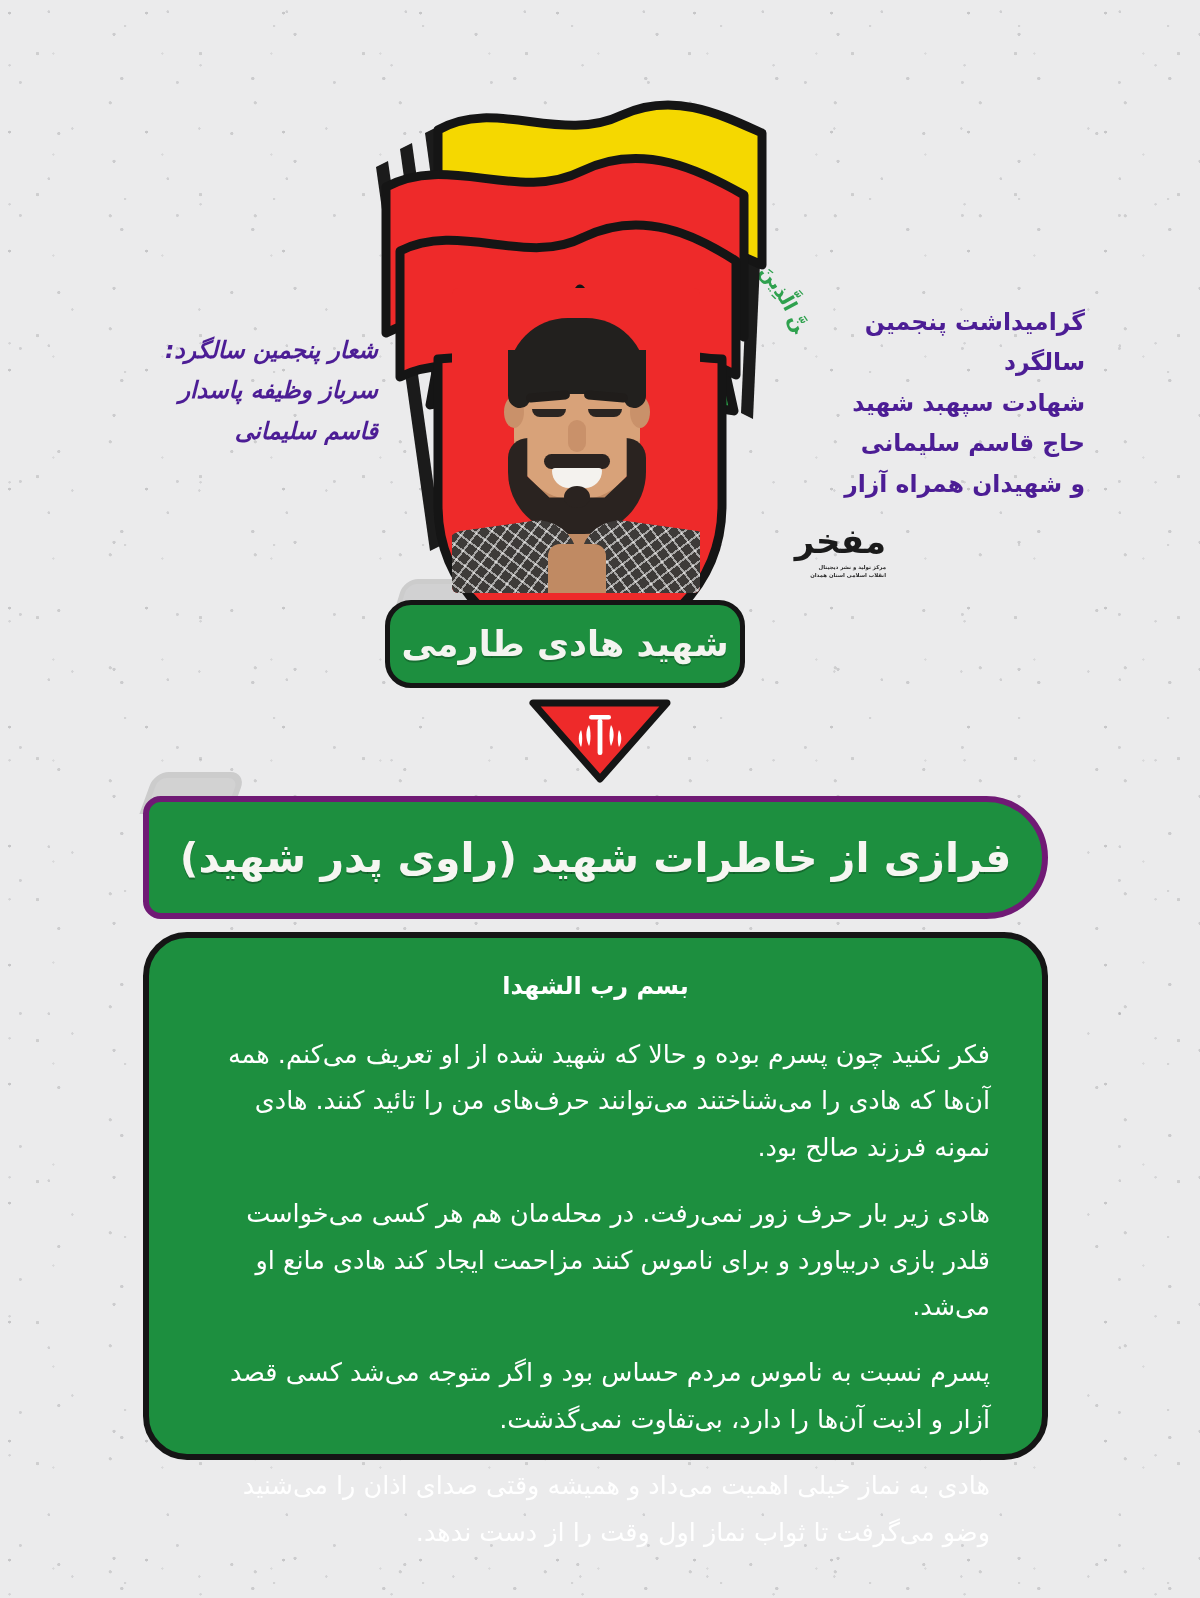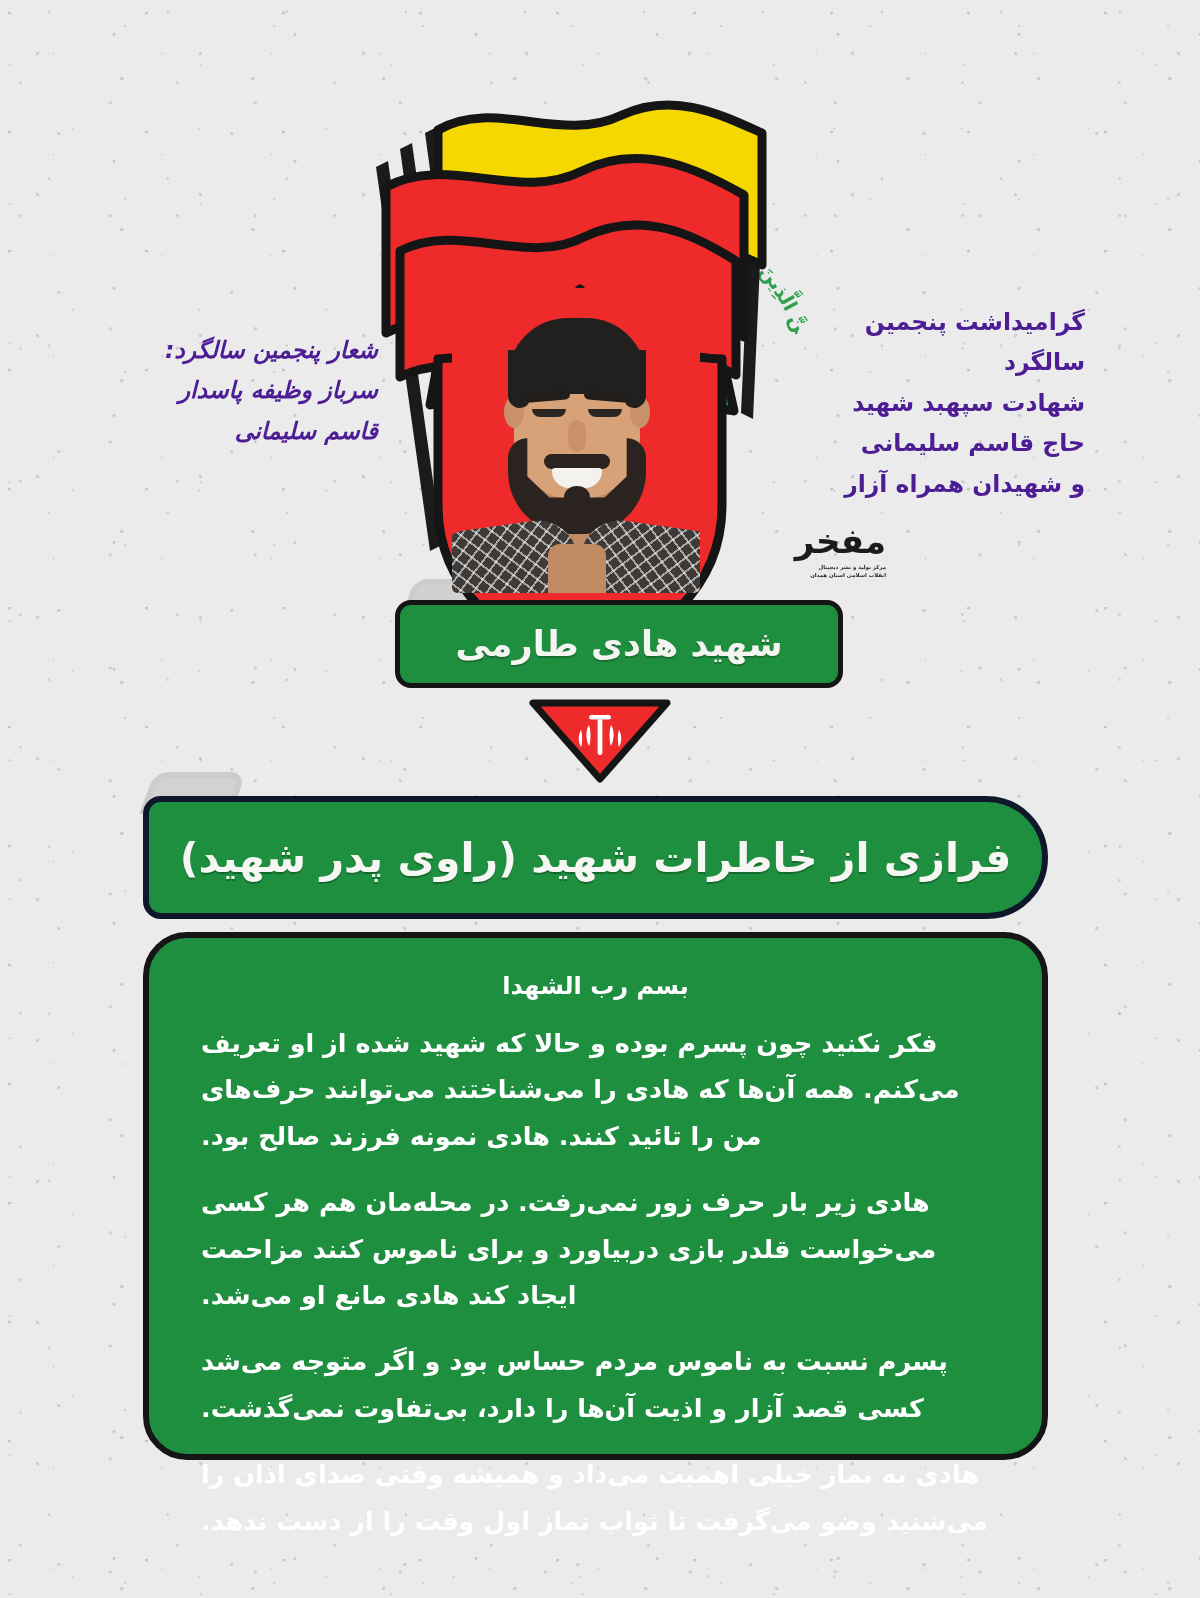--- a/index.html
+++ b/index.html
@@ -76,29 +76,28 @@
     letter-spacing: -0.2px;
   }
   #commemoration-text { right: 115px; top: 302px; width: 300px; }
   #slogan-text { left: 78px; top: 330px; width: 300px; text-align: right; font-style: italic; }
 
   
   #name-banner {
     position: absolute;
     left: 385px;
     top: 600px;
-    width: 448px;
+    width: 360px;
     height: 88px;
     background: #1d8f3f;
     border: 5px solid #151515;
-    border-radius: 16px;
+    border-radius: 26px;
     display: flex;
     align-items: center;
     justify-content: center;
-    margin-left: 10px;
   }
   #name-banner-tab {
     position: absolute;
     left: 8px;
     top: -26px;
     width: 86px;
     height: 40px;
     background: #3a3a3a;
     border: 5px solid #151515;
     border-radius: 14px 14px 0 0;
@@ -124,21 +123,21 @@
   }
 
   
   #section-header {
     position: absolute;
     left: 143px;
     top: 796px;
     width: 905px;
     height: 123px;
     background: #1d8f3f;
-    border: 6px solid #0f172a;
+    border: 6px solid #701a75;
     border-radius: 18px 62px 62px 18px;
     display: flex;
     align-items: center;
     justify-content: center;
   }
   #section-header-tab {
     position: absolute;
     left: -2px;
     top: -30px;
     width: 92px;
@@ -170,28 +169,28 @@
     border-radius: 44px;
     padding: 34px 52px 30px;
     direction: rtl;
   }
   #bismillah {
     text-align: center;
     color: #ffffff;
     font-size: 24px;
     font-weight: 700;
     letter-spacing: 0.3px;
-    margin-bottom: 20px;
+    margin-bottom: 31px;
   }
   .memory-paragraph {
     color: #ffffff;
     font-size: 25.5px;
-    font-weight: 700;
+    font-weight: 400;
     line-height: 1.82;
-    text-align: left;
+    text-align: right;
     margin-bottom: 20px;
     letter-spacing: -0.1px;
   }
   .memory-paragraph:last-child { margin-bottom: 0; }
 
   
   #org-logo {
     position: absolute;
     left: 768px;
     top: 524px;

